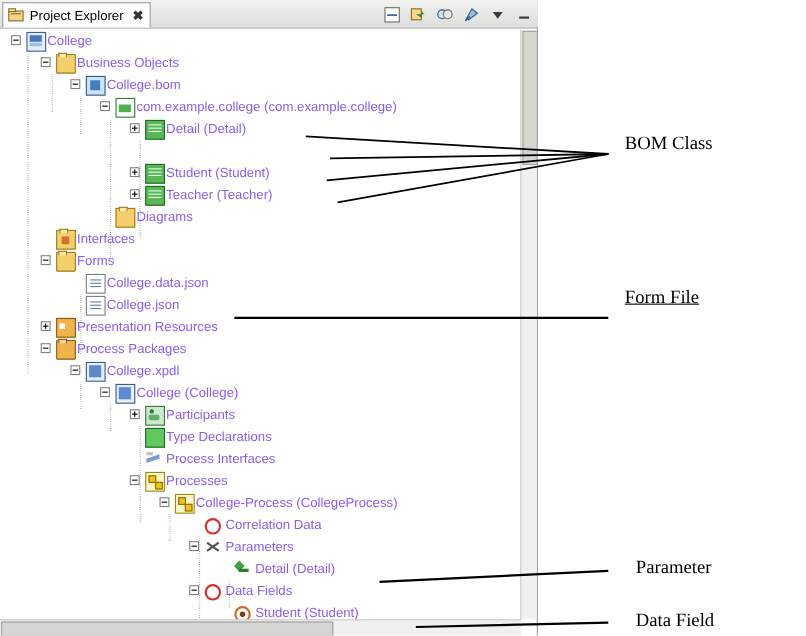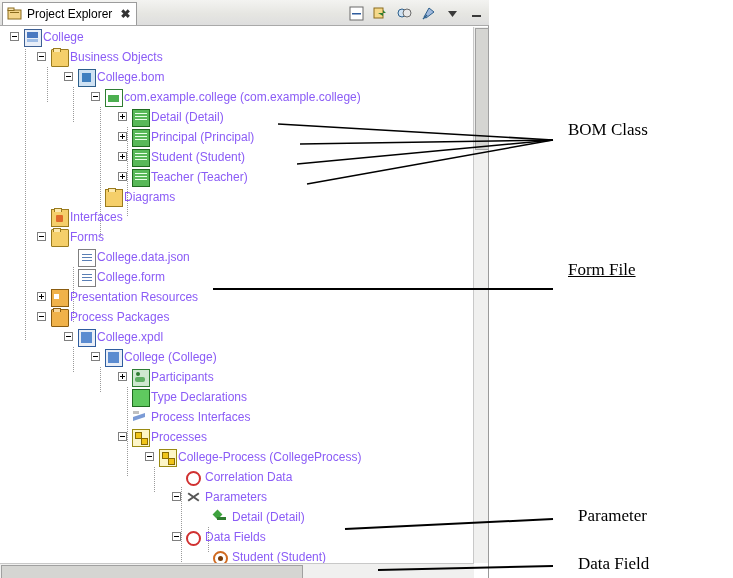--- a/index.html
+++ b/index.html
@@ -195,25 +195,20 @@
       <div class="row" style="top: 60px; position: absolute; left: 0px; width: 516px;">
         <span class="exp" style="left: 91px;"></span>
         <span class="ico ic-pkg" style="left: 105px;"></span>
         <span class="lbl" style="left: 124px;">com.example.college (com.example.college)</span>
       </div>
       <div class="row" style="top: 80px; position: absolute; left: 0px; width: 474px;">
         <span class="exp plus" style="left: 118px;"></span>
         <span class="ico ic-green" style="left: 132px;"></span>
         <span class="lbl" style="left: 151px;">Detail (Detail)</span>
       </div>
-      <div class="row" style="top: 100px; position: absolute; left: 0px; width: 474px;">
-        <span class="exp plus" style="left: 118px;"></span>
-        <span class="ico ic-green" style="left: 132px;"></span>
-        <span class="lbl" style="left: 151px;">Principal (Principal)</span>
-      </div>
       <div class="row" style="top: 120px; position: absolute; left: 0px; width: 474px;">
         <span class="exp plus" style="left: 118px;"></span>
         <span class="ico ic-green" style="left: 132px;"></span>
         <span class="lbl" style="left: 151px;">Student (Student)</span>
       </div>
       <div class="row" style="top: 140px; position: absolute; left: 0px; width: 474px;">
         <span class="exp plus" style="left: 118px;"></span>
         <span class="ico ic-green" style="left: 132px;"></span>
         <span class="lbl" style="left: 151px;">Teacher (Teacher)</span>
       </div>
@@ -229,21 +224,21 @@
         <span class="exp" style="left: 37px;"></span>
         <span class="ico ic-folderyellow" style="left: 51px;"></span>
         <span class="lbl" style="left: 70px;">Forms</span>
       </div>
       <div class="row" style="top: 220px; position: absolute; left: 0px; width: 474px;">
         <span class="ico ic-page" style="left: 78px;"></span>
         <span class="lbl" style="left: 97px;">College.data.json</span>
       </div>
       <div class="row" style="top: 240px; position: absolute; left: 0px; width: 474px;">
         <span class="ico ic-page" style="left: 78px;"></span>
-        <span class="lbl" style="left: 97px;">College.form</span>
+        <span class="lbl" style="left: 97px;">College.json</span>
       </div>
       <div class="row" style="top: 260px; position: absolute; left: 0px; width: 474px;">
         <span class="exp plus" style="left: 37px;"></span>
         <span class="ico ic-res" style="left: 51px;"></span>
         <span class="lbl" style="left: 70px;">Presentation Resources</span>
       </div>
       <div class="row" style="top: 280px; position: absolute; left: 0px; width: 474px;">
         <span class="exp" style="left: 37px;"></span>
         <span class="ico ic-folderorange" style="left: 51px;"></span>
         <span class="lbl" style="left: 70px;">Process Packages</span>

